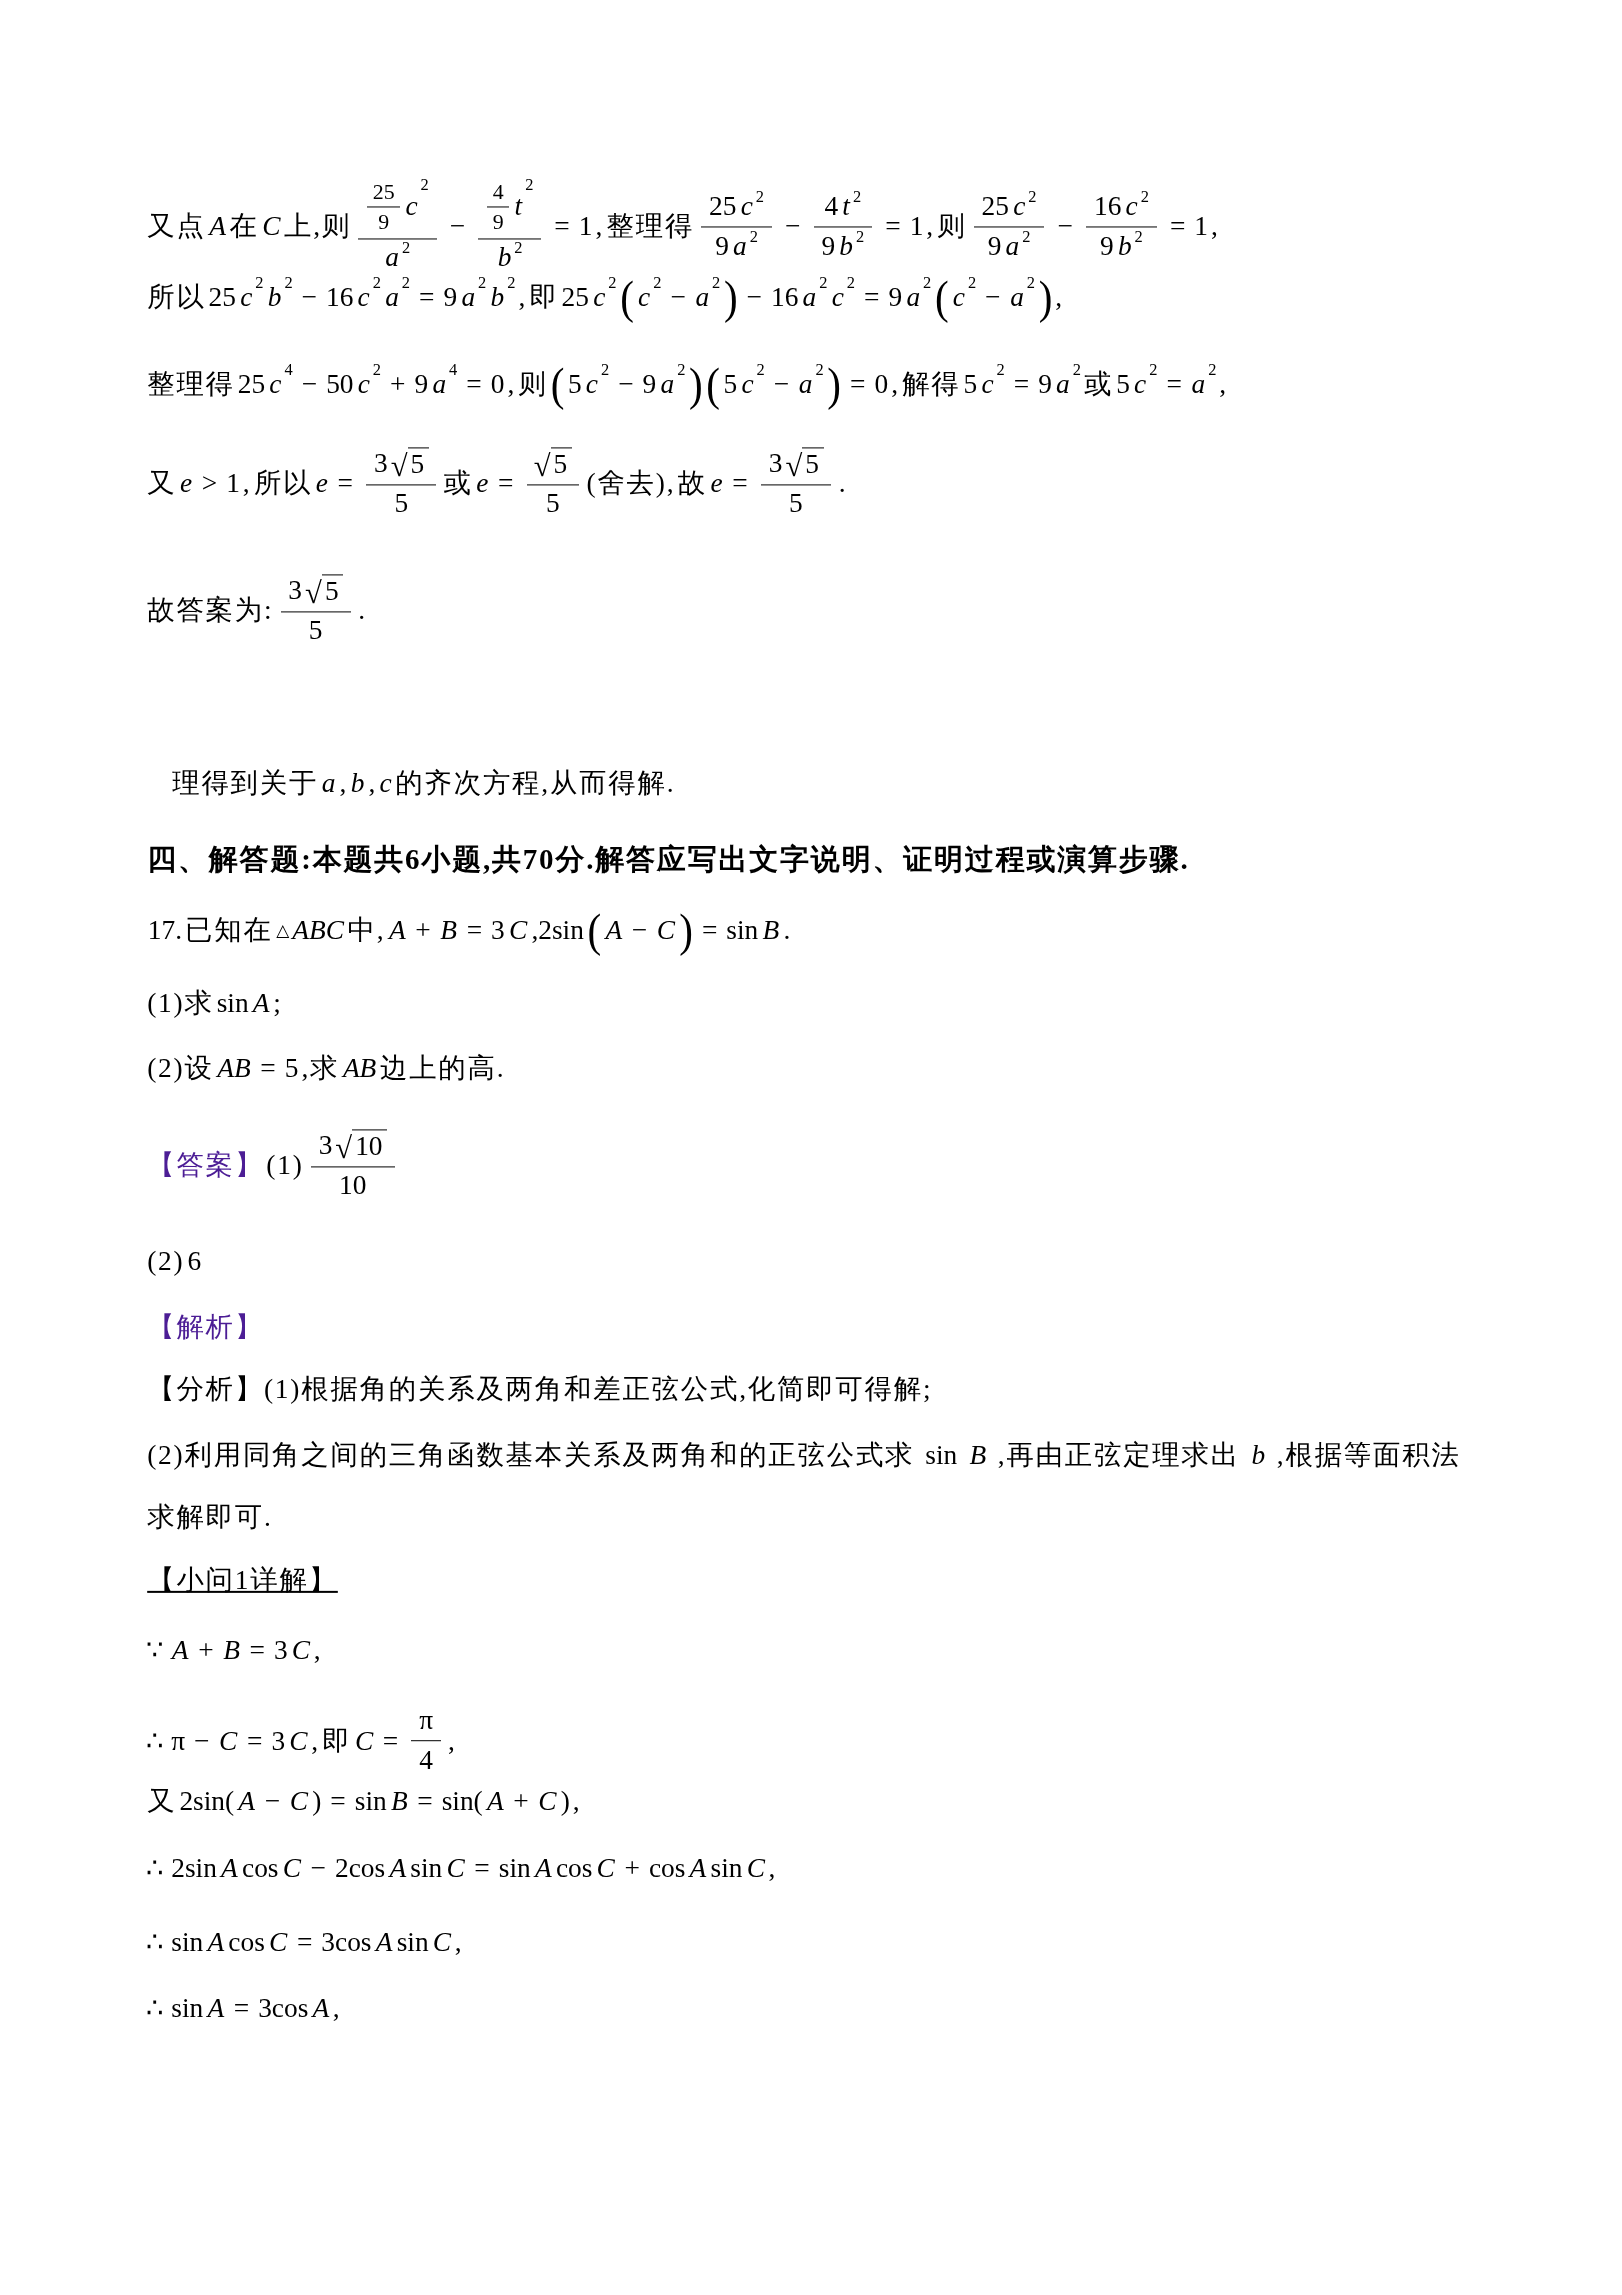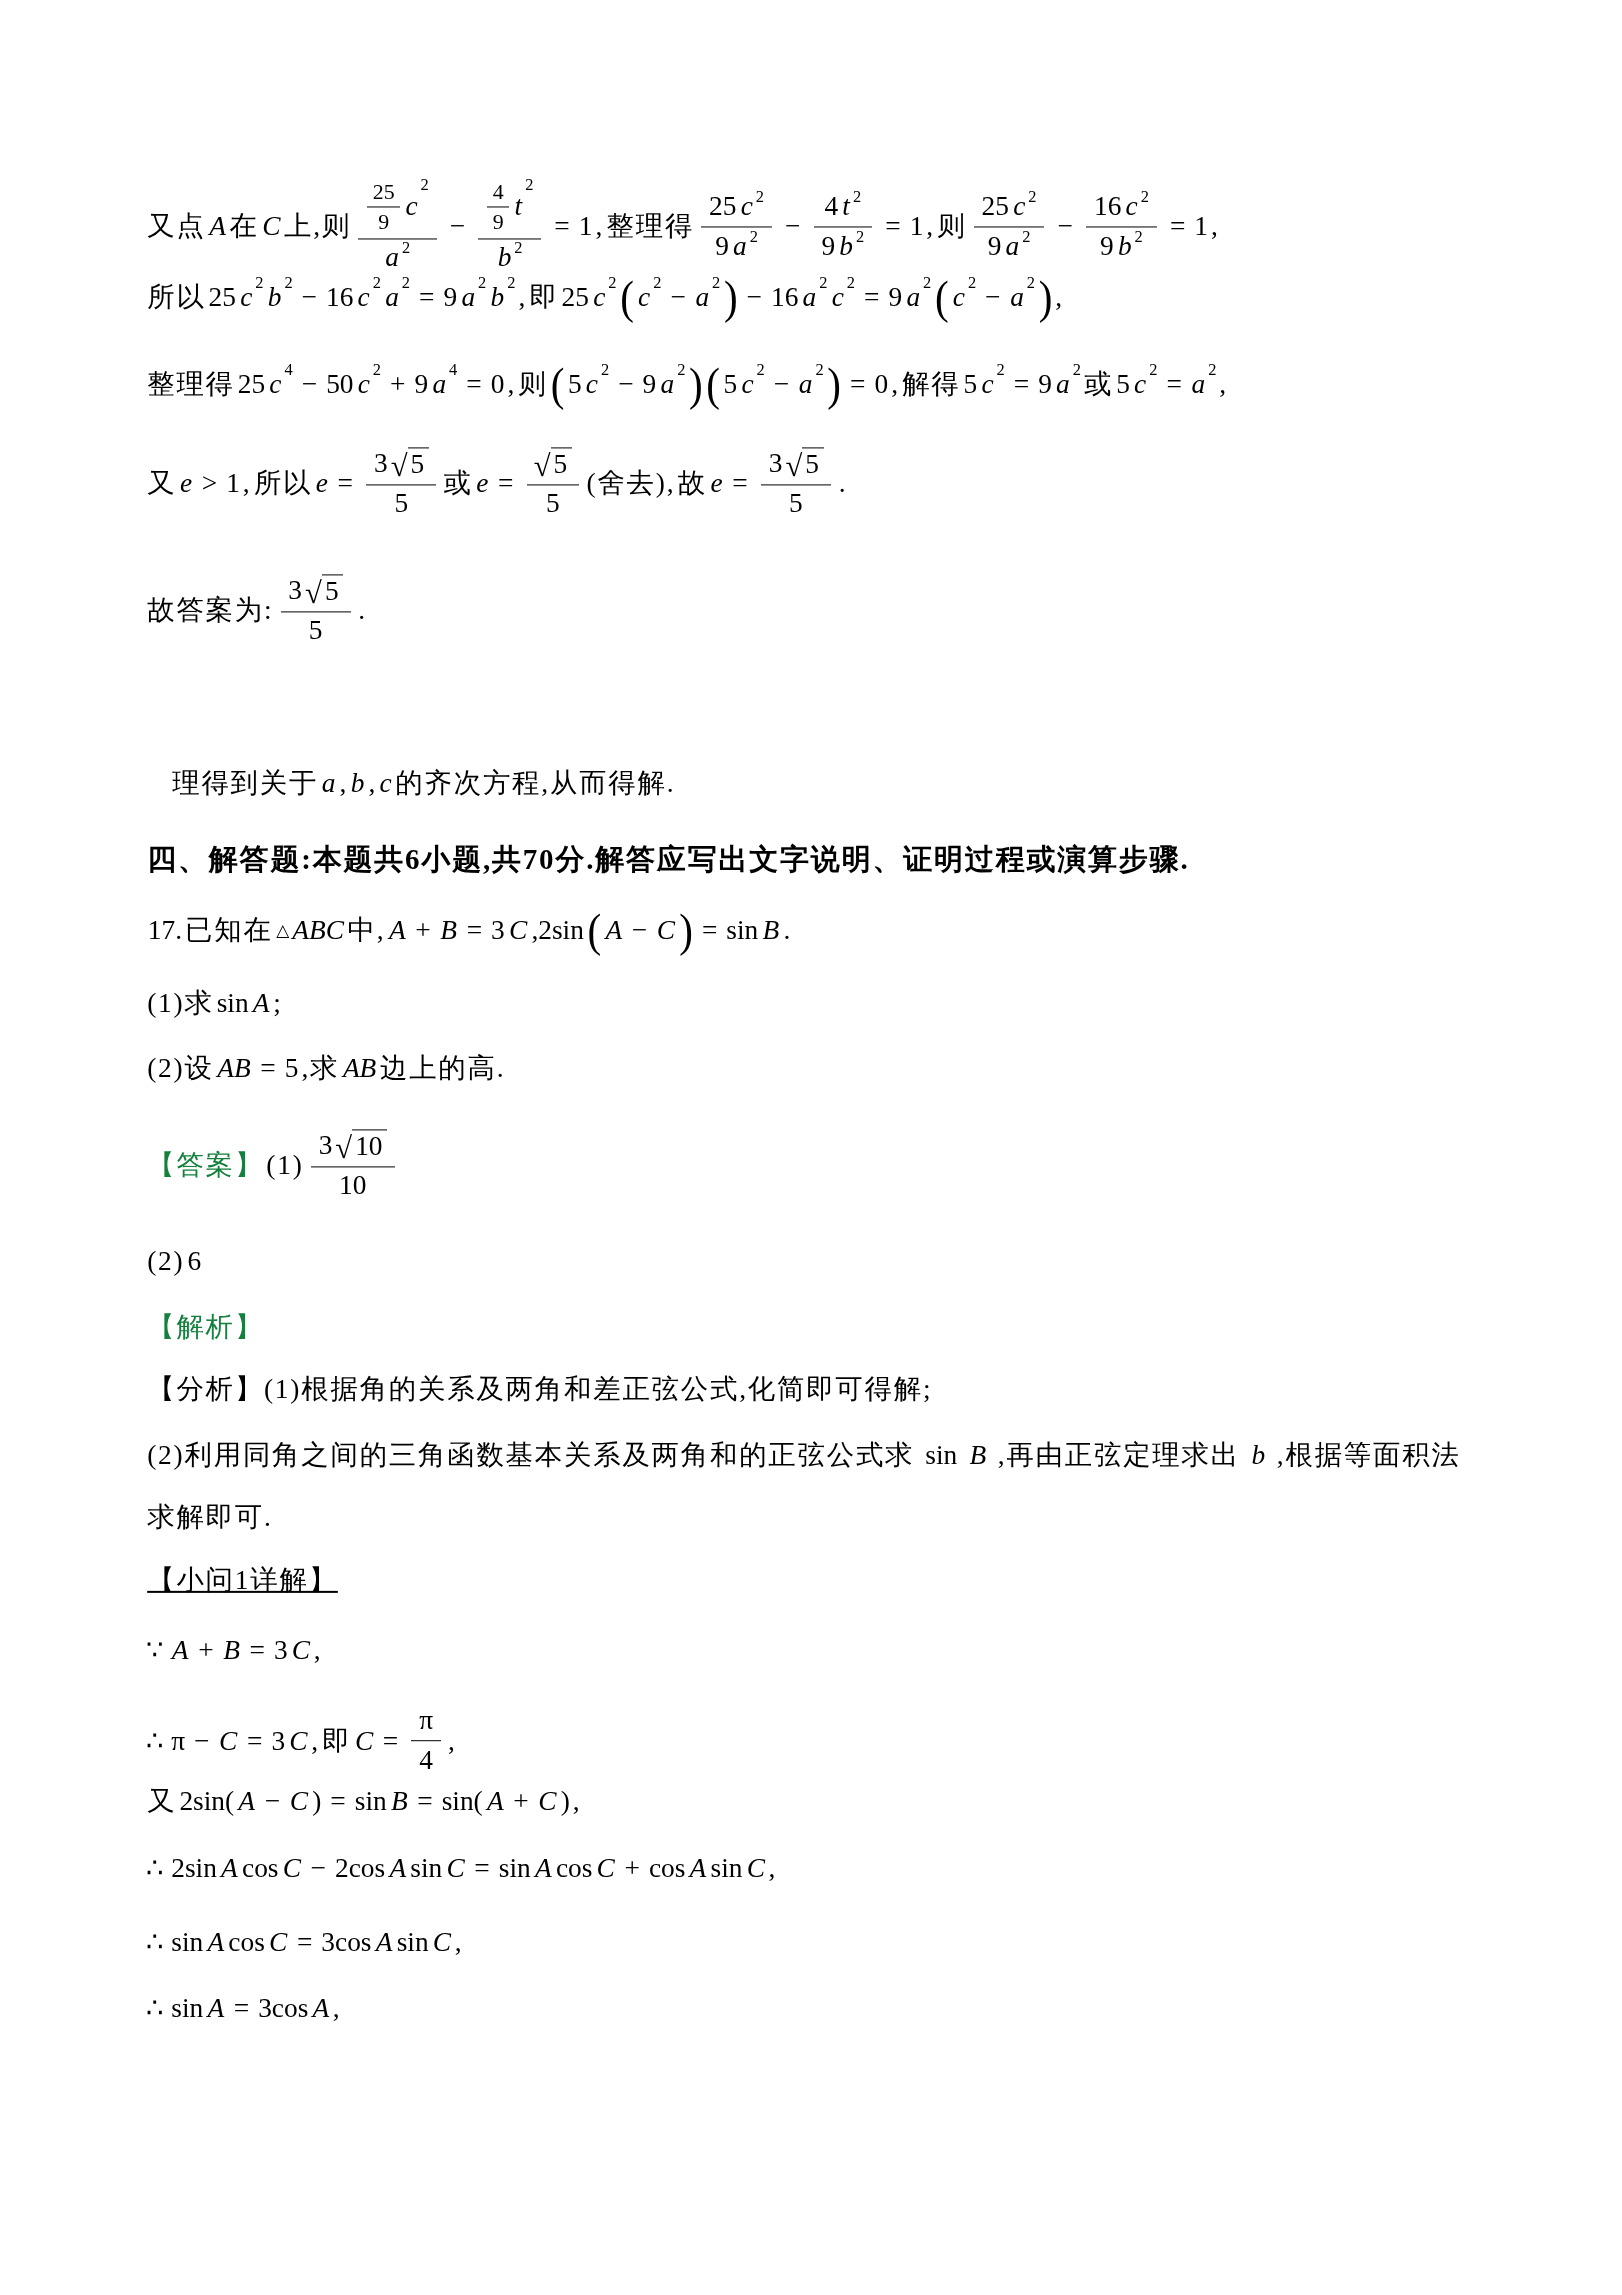--- a/index.html
+++ b/index.html
@@ -67,21 +67,21 @@
   .frac .den{
     display:flex;align-items:center;justify-content:center;
     padding:3.6px 6px 1.2px;
   }
   .frac.small{font-size:0.8em;margin:0 3px;}
   .frac.small .num{border-bottom-width:1.2px;padding:0 3.6px 1.8px;}
   .frac.small .den{padding:1.8px 3.6px 0;}
   .sqrt{display:inline-flex;align-items:flex-end;margin:0 1.2px;}
   .rad{font-size:1.12em;line-height:0.92;}
   .radicand{border-top:1.8px solid #000;padding:0.6px 3px 0 1.2px;display:flex;align-items:center;}
-  .blue{color:#15803d;}
+  .blue{color:#4c1d95;}
 </style>
 </head>
 <body>
 
 <div class="page">
   <div class="line ln1">
       <span class="cn">又点</span>
       <span class="it">A</span>
       <span class="cn">在</span>
       <span class="it">C</span>

